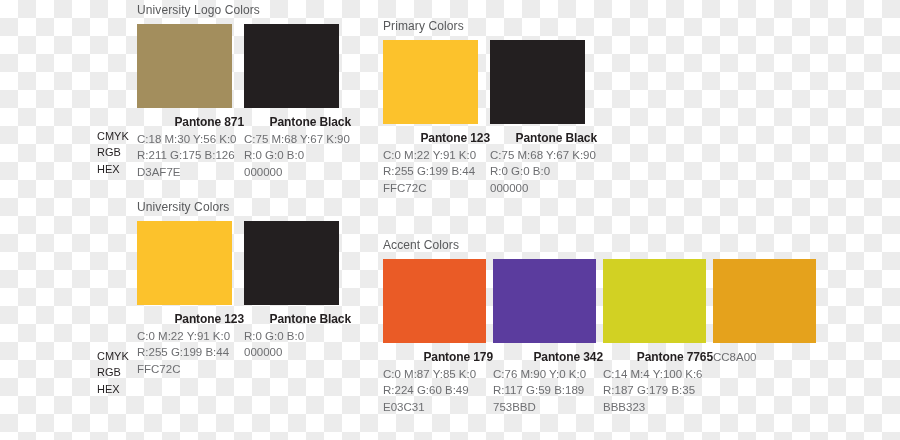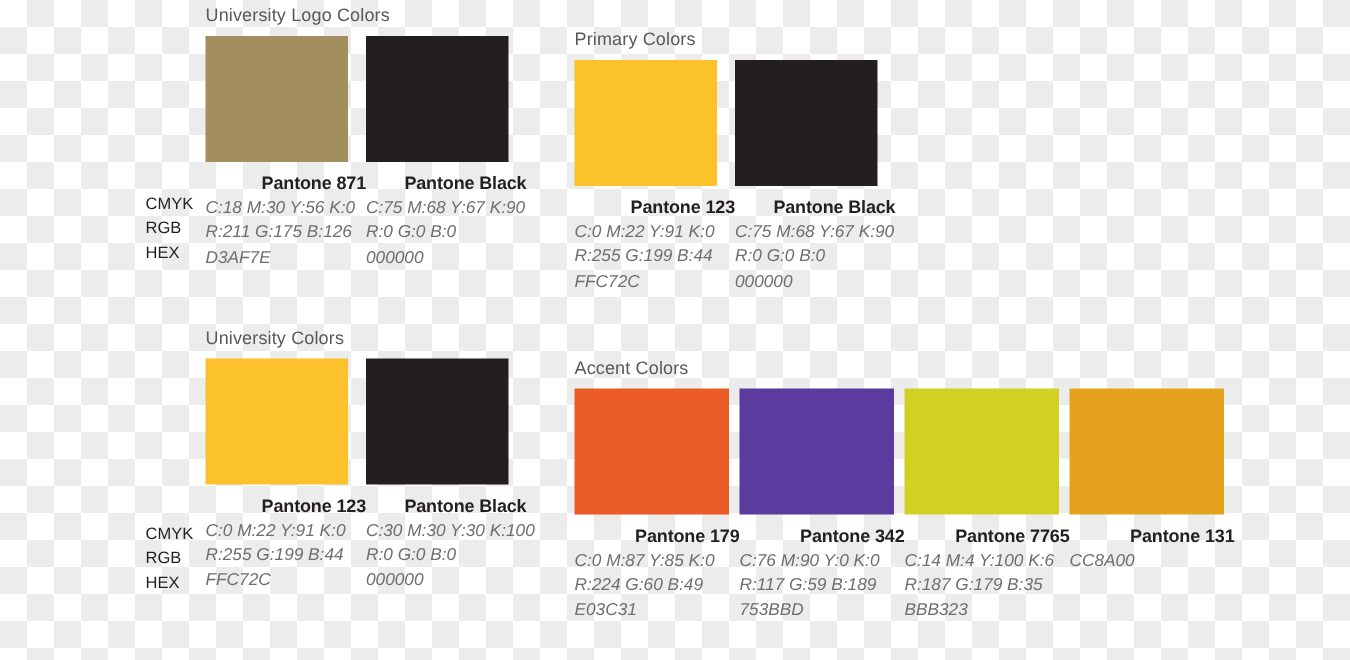--- a/index.html
+++ b/index.html
@@ -66,37 +66,37 @@
   .info-col.wide   { width: 107px; flex: none; }
   .info-col.accent { width: 110px; flex: none; }
   .info-name {
     font-weight: bold;
     color: #231f20;
     font-size: 12px;
     line-height: 17px;
     letter-spacing: -0.1px;
     text-align: right;
   }
-  .info-val { color: #6d6e71; font-style: italic; }
+  .info-val { color: #6d6e71; }
 
   
   .gutter {
     position: absolute;
     width: 42px;
     text-align: left;
     font-size: 11px;
     line-height: 16.4px;
     color: #231f20;
   }
   .gutter div { white-space: nowrap; }
 
   
   #panel-logo    { left: 137px; top: 3px;   }
   #panel-primary { left: 383px; top: 19px;  }
-  #panel-univ    { left: 137px; top: 218px; }
+  #panel-univ    { left: 137px; top: 200px; }
   #panel-accent  { left: 383px; top: 238px; }
 
   #gutter-logo { left: 97px;  top: 128px; }
   #gutter-univ { left: 97px;  top: 348px; }
 </style>
 </head>
 <body>
 
 <div class="canvas">
 
@@ -161,21 +161,20 @@
     </div>
     <div class="info-row">
       <div class="info-col wide">
         <div class="info-name">Pantone 123</div>
         <div class="info-val">C:0 M:22 Y:91 K:0</div>
         <div class="info-val">R:255 G:199 B:44</div>
         <div class="info-val">FFC72C</div>
       </div>
       <div class="info-col wide">
         <div class="info-name">Pantone Black</div>
-        <div class="info-val">C:30 M:30 Y:30 K:100</div>
         <div class="info-val">R:0 G:0 B:0</div>
         <div class="info-val">000000</div>
       </div>
     </div>
   </div>
 
   <div class="gutter" id="gutter-univ">
     <div>CMYK</div>
     <div>RGB</div>
     <div>HEX</div>
@@ -205,19 +204,18 @@
         <div class="info-val">R:117 G:59 B:189</div>
         <div class="info-val">753BBD</div>
       </div>
       <div class="info-col accent">
         <div class="info-name">Pantone 7765</div>
         <div class="info-val">C:14 M:4 Y:100 K:6</div>
         <div class="info-val">R:187 G:179 B:35</div>
         <div class="info-val">BBB323</div>
       </div>
       <div class="info-col accent">
-        <div class="info-name">Pantone 131</div>
         <div class="info-val">CC8A00</div>
       </div>
     </div>
   </div>
 
 </div>
 
 </body></html>

